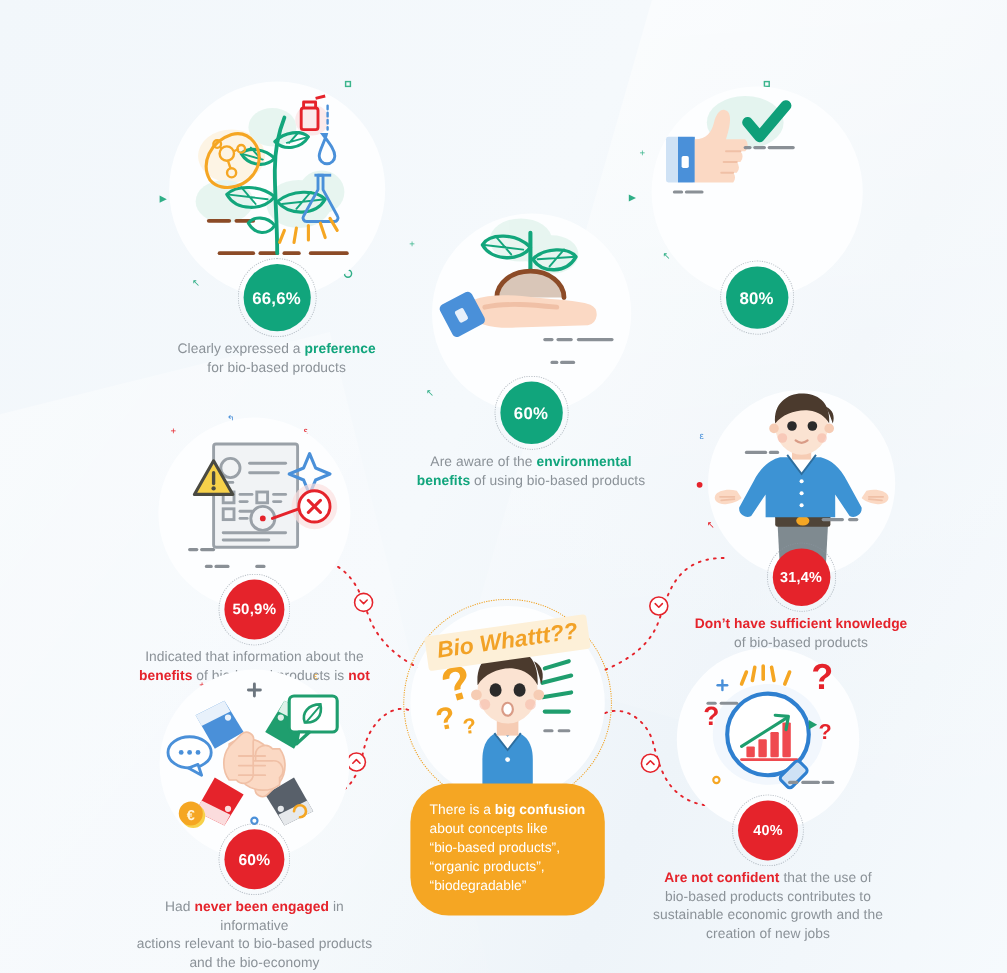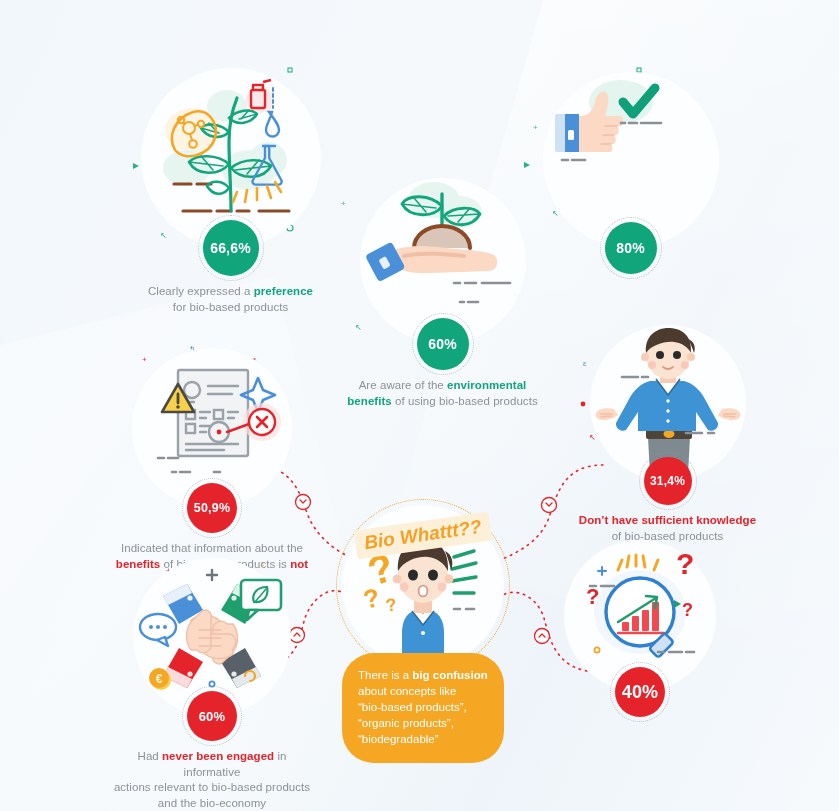--- a/index.html
+++ b/index.html
@@ -549,21 +549,27 @@
             <line x1="122" y1="112" x2="130" y2="112"></line>
           </g>
           <circle cx="33" cy="110" r="2.6" fill="none" stroke="#f5a623" stroke-width="1.8"></circle>
           <g stroke="#4a90d9" stroke-width="2" stroke-linecap="round">
             <line x1="38" y1="27" x2="38" y2="35"></line>
               <line x1="34" y1="31" x2="42" y2="31"></line>
           </g>
           <path d="M110,60 l7,4 l-7,4 Z" fill="#1f9e6e"></path>
         </svg>
       </div>
-      <div class="badge red" style="width:50px;height:50px;bottom:-25px;font-size:18px;">40%</div>
+      <div class="badge red" style="width:50px;height:50px;bottom:-25px;font-size:12px;">40%</div>
+    </div>
+    <div class="cap" style="margin-top:33px;">
+      <b class="r">Are not confident</b><span> that the use of</span><br>
+      <span>bio-based products contributes to</span><br>
+      <span>sustainable economic growth and the</span><br>
+      <span>creation of new jobs</span>
     </div>
   </div>
 
   <div id="center-cluster">
     <div id="center-disc">
       <div class="art">
         <svg viewBox="0 0 162 162">
 
           <g stroke="#1f9e6e" stroke-width="3.4" stroke-linecap="round">
             <line x1="112" y1="52" x2="132" y2="46"></line>

